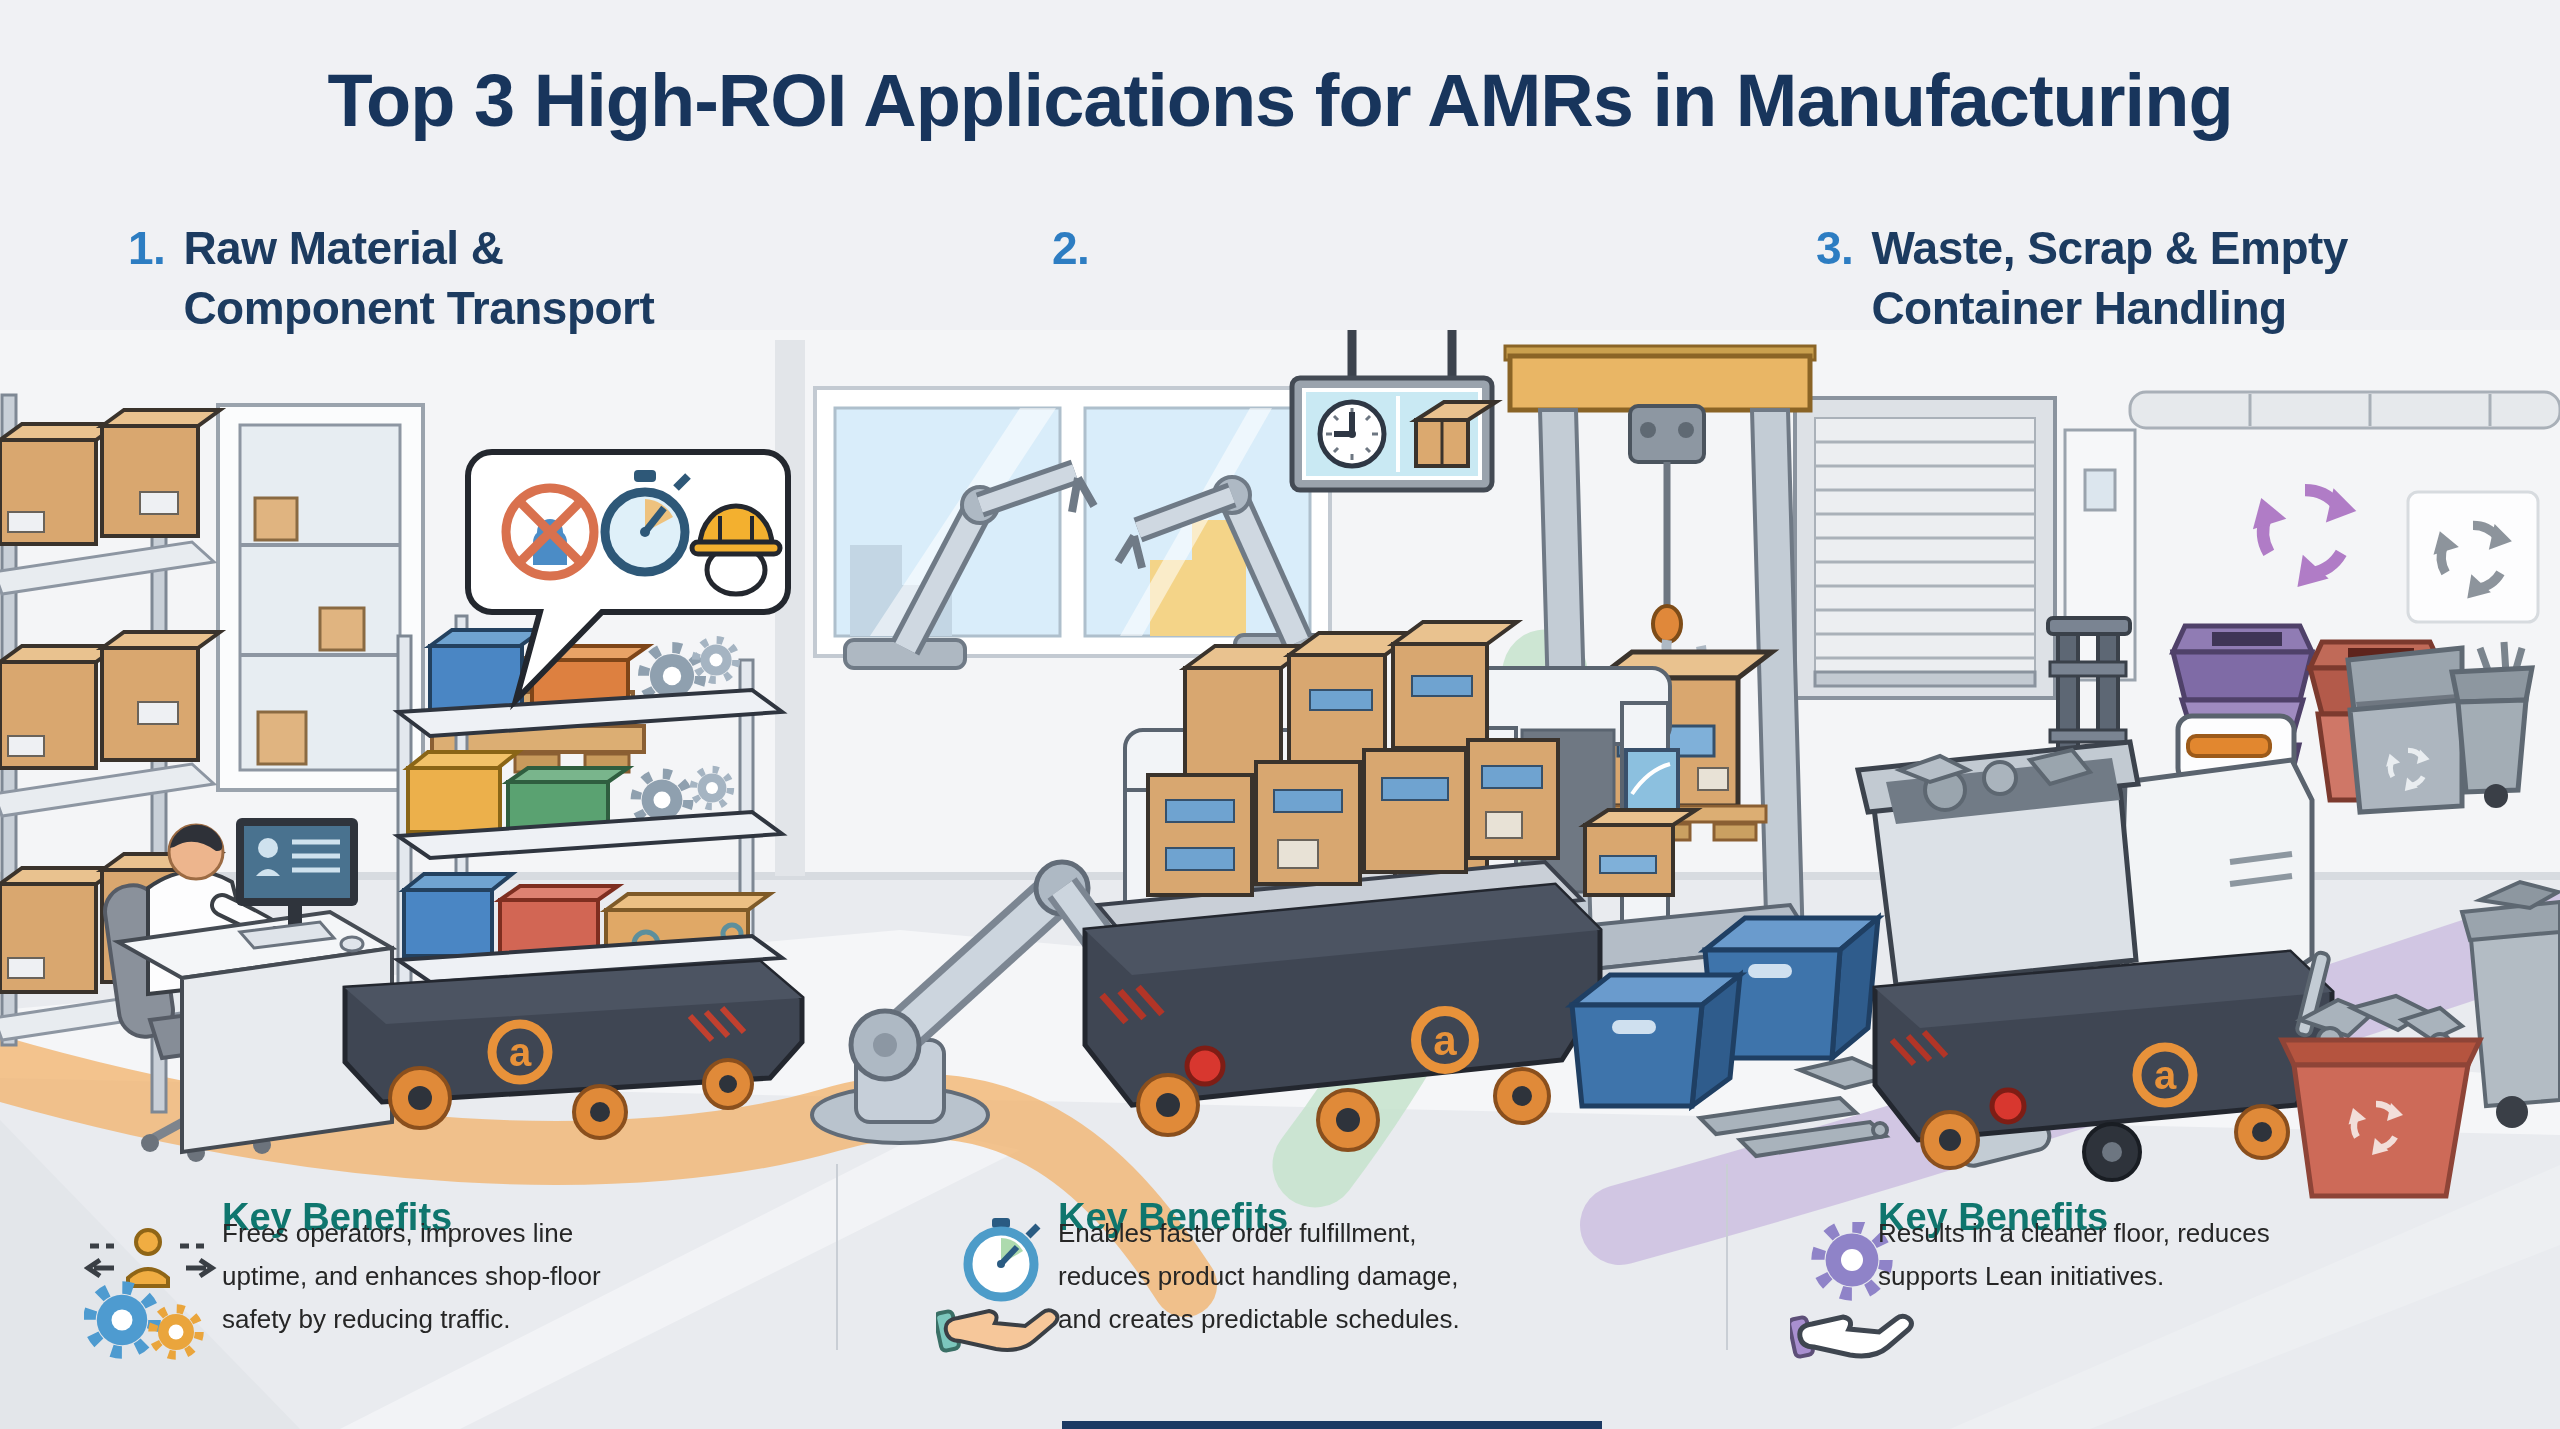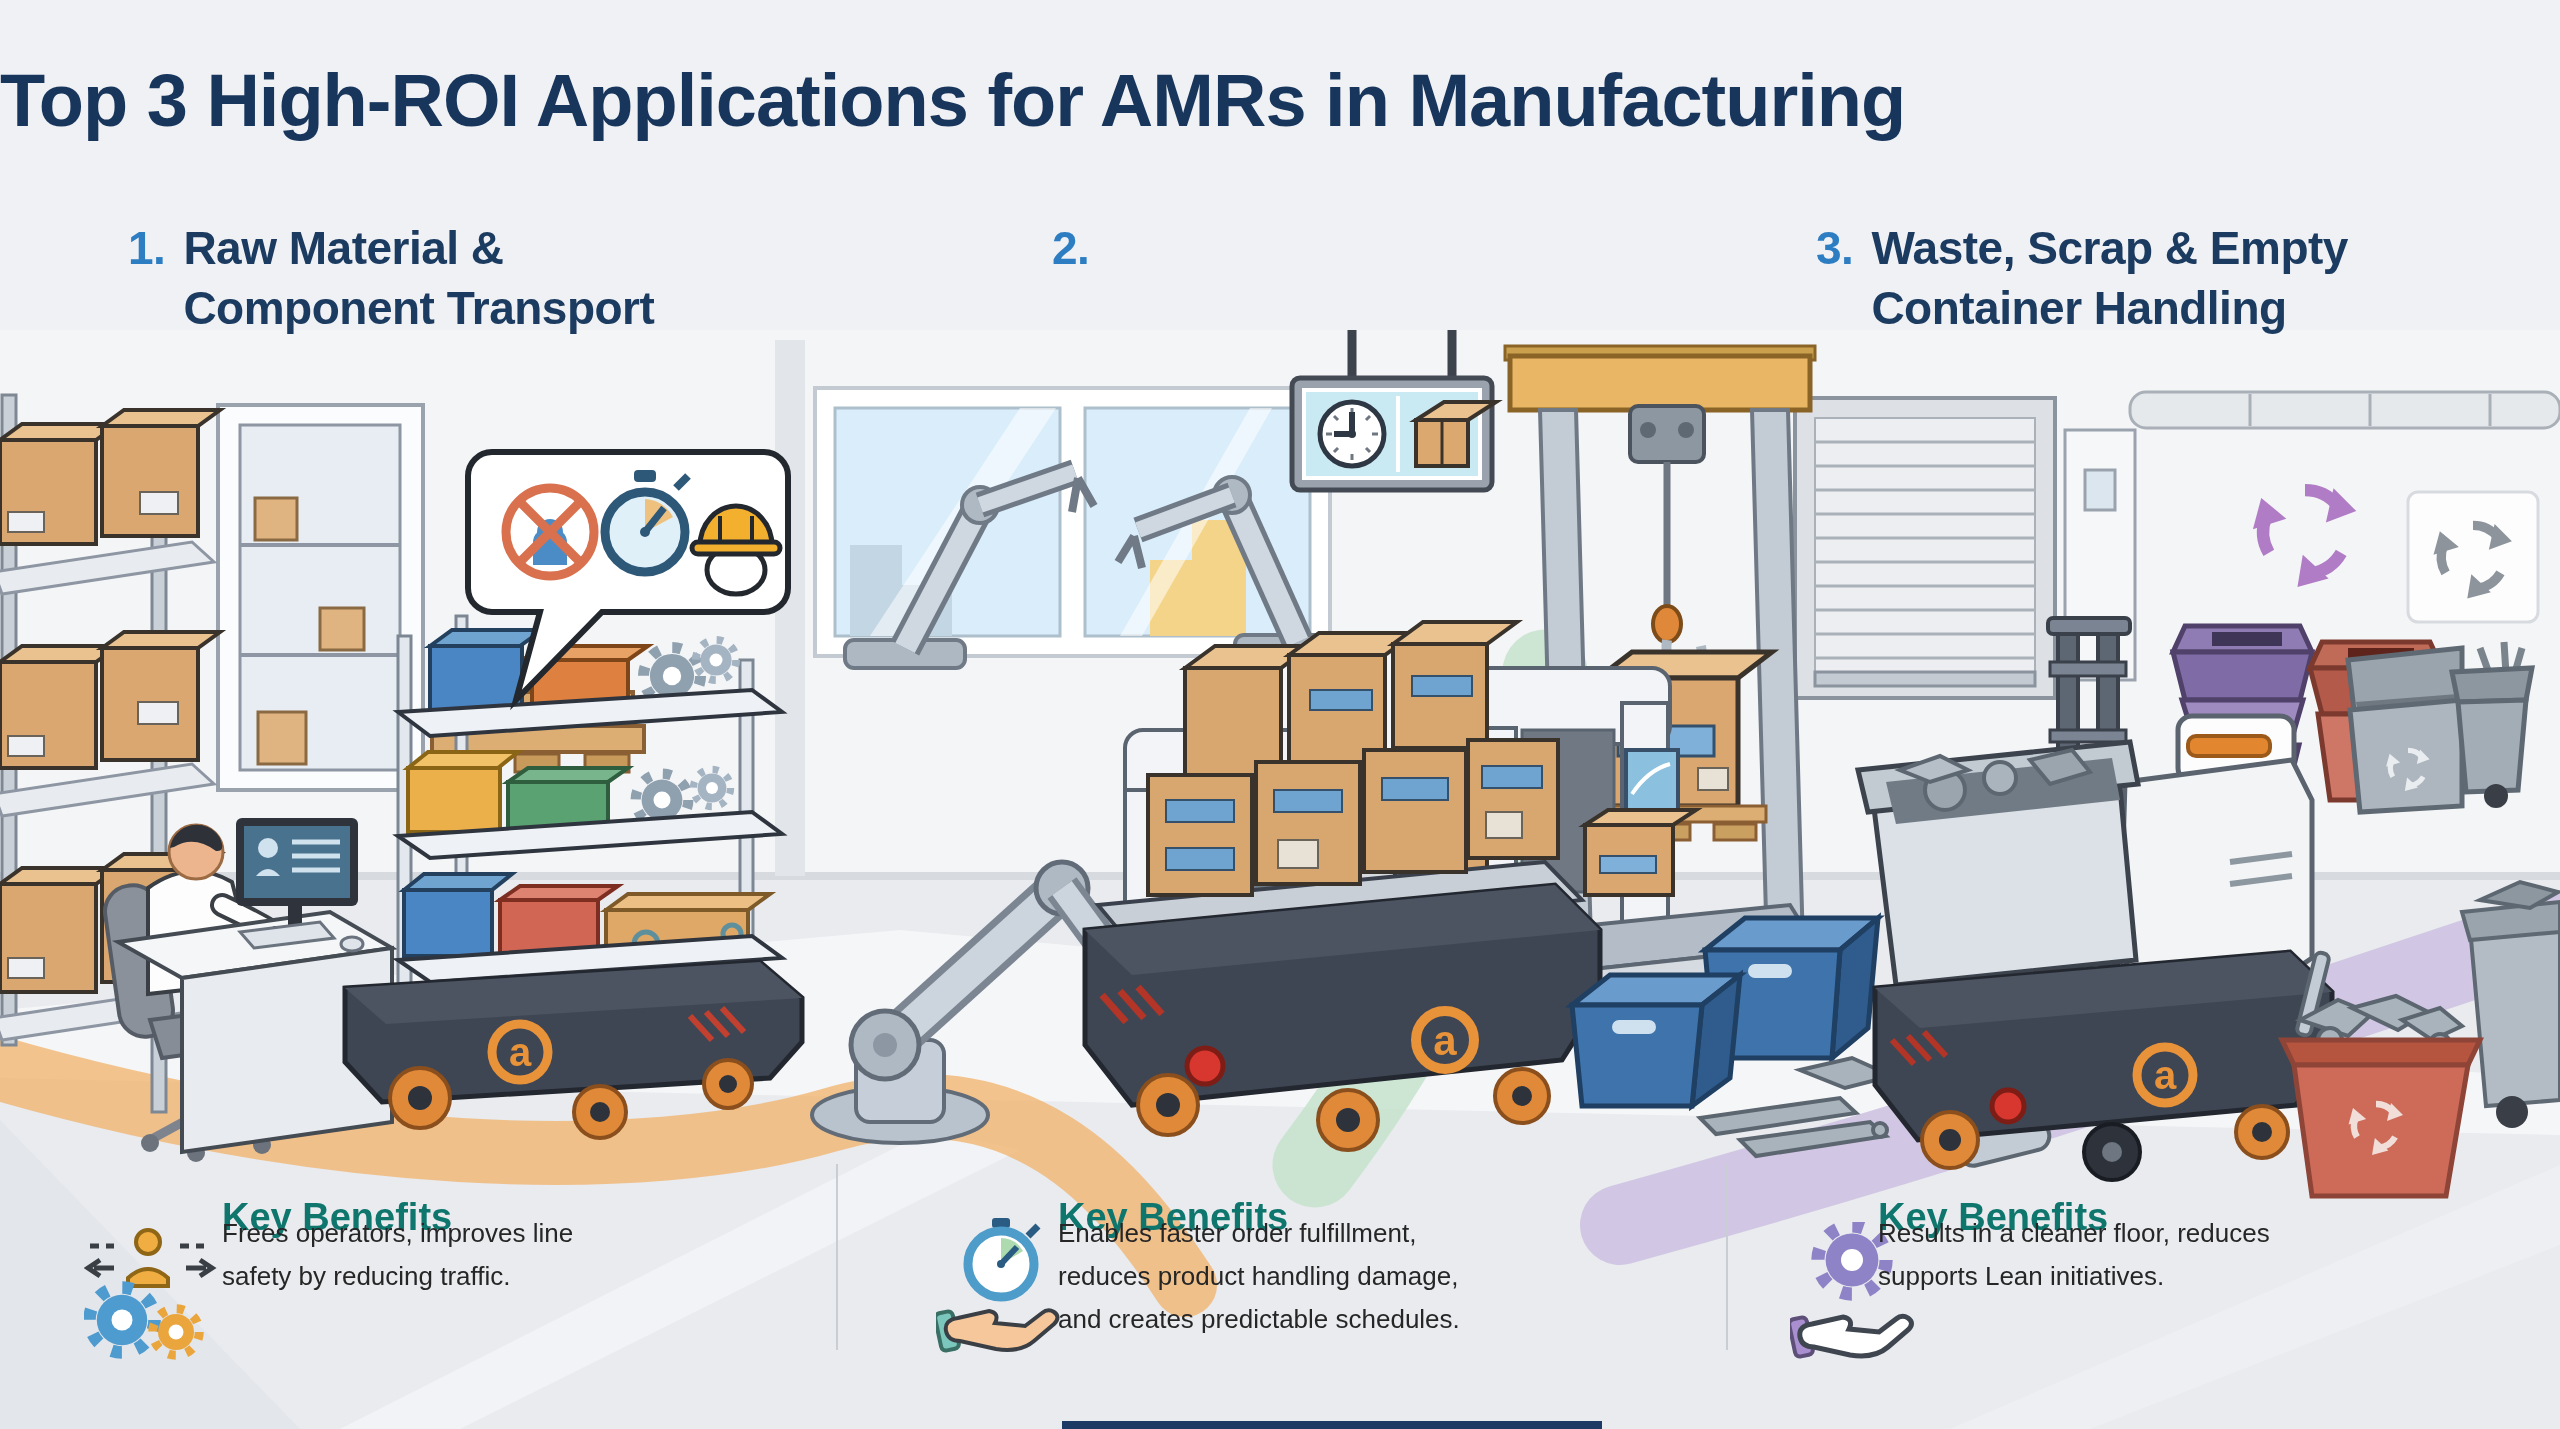--- a/index.html
+++ b/index.html
@@ -2,21 +2,21 @@
 <html><head>
 <meta charset="utf-8">
 <style>
   html,body{margin:0;padding:0;background:#dfe2e7;}
   .canvas{
     position:relative;width:2560px;height:1429px;overflow:hidden;
     background:#f0f1f4;font-family:"Liberation Sans",sans-serif;
   }
   .scene{position:absolute;left:0;top:0;width:2560px;height:1429px;}
   .page-title{
-    position:absolute;left:0;top:58px;width:2560px;
+    position:absolute;left:0;top:58px;width:2560px;text-align:center;
     font-size:74px;font-weight:bold;color:#18355c;letter-spacing:-1px;white-space:nowrap;
   }
   .col-heading{
     position:absolute;top:218px;display:flex;gap:18px;
     font-size:46px;font-weight:bold;color:#1c3b60;line-height:60px;letter-spacing:-0.5px;
   }
   .col-heading .num{color:#2d7dc2;}
   .col-heading .lines{display:flex;flex-direction:column;}
   .col-heading.h1{left:128px;}
   .col-heading.h2{left:1052px;}
@@ -617,20 +617,21 @@
     <path d="M 102,52 H 122 M 116,44 L 128,52 L 116,60" stroke="#3a3f45" stroke-width="5" fill="none"></path>
     <circle cx="64" cy="26" r="12" fill="#f0ad42" stroke="#8f6516" stroke-width="4"></circle>
     <path d="M 44,62 q 20,-18 40,0 l 0,8 h -40 z" fill="#f0ad42" stroke="#8f6516" stroke-width="4"></path>
     <use href="#gear" transform="translate(38,104) scale(1.05)" style="color:#4e9bd0"></use>
     <use href="#gear" transform="translate(92,116) scale(0.75)" style="color:#eaa53c"></use>
   </svg>
 </div>
 <h3 class="benefit-title bt1">Key Benefits</h3>
 <div class="benefit-text bx1">
   <span>Frees operators, improves line</span>
+  <span>uptime, and enhances shop-floor</span>
   <span>safety by reducing traffic.</span>
 </div>
 
 <div class="benefit-icon bi2">
   <svg viewBox="0 0 140 150" width="140" height="150">
     <rect x="56" y="2" width="18" height="10" rx="3" fill="#2a5b82"></rect>
     <line x1="92" y1="20" x2="102" y2="10" stroke="#2a5b82" stroke-width="7"></line>
     <circle cx="65" cy="48" r="33" fill="#ffffff" stroke="#4d9cc9" stroke-width="9"></circle>
     <path d="M 65,48 L 65,22 A 26,26 0 0 1 87,35 Z" fill="#9fd3a0" opacity="0.85"></path>
     <line x1="65" y1="48" x2="81" y2="31" stroke="#2a5b82" stroke-width="6"></line>

